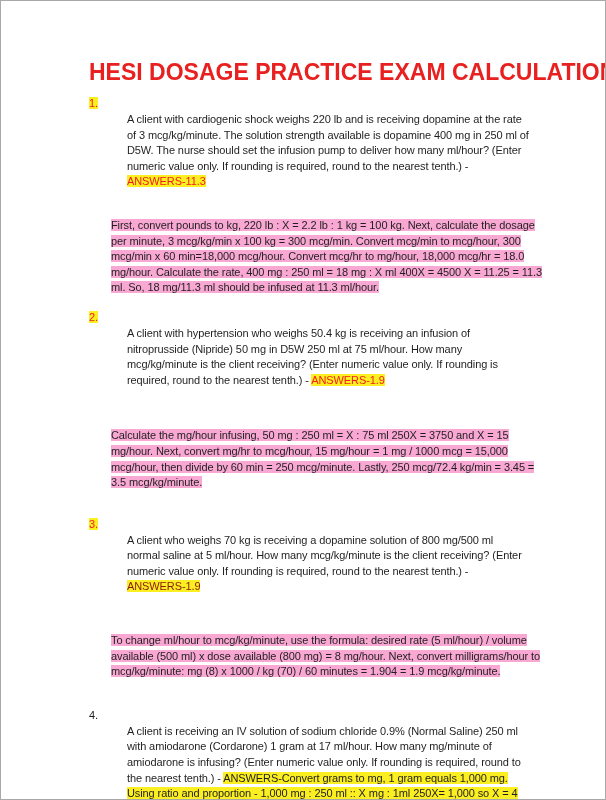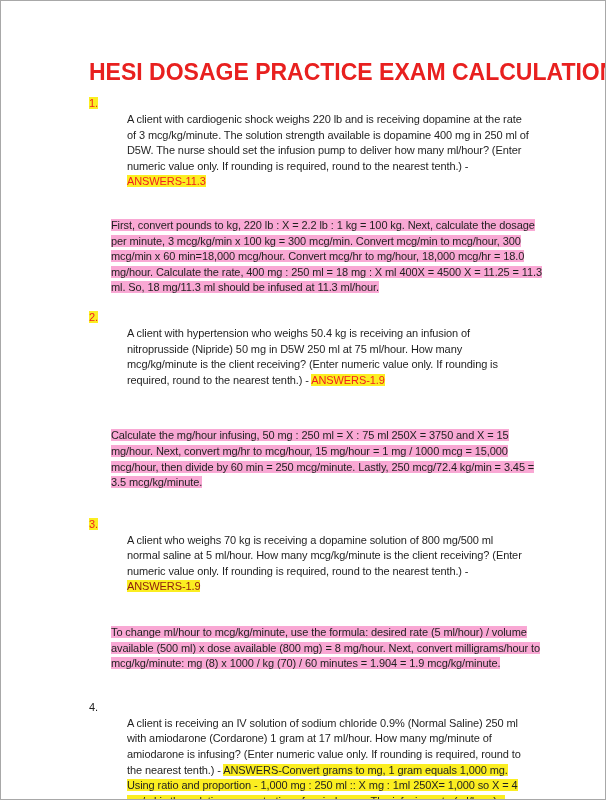--- a/index.html
+++ b/index.html
@@ -46,21 +46,21 @@
   .q-row { display: flex; align-items: flex-start; }
   .q-num { flex: 0 0 22px; }
   .q-text { flex: 1; margin: 16px; }
   .hl { background: #fbee21; }
   .red { color: #f01e1e; }
   .darkred { color: #8b1a0e; }
   .expl {
     margin: 12px 0 0 22px;
   }
   .expl.gap-lg { margin-top: 24px; }
-  .expl.gap-md { margin-top: 14px; }
+  .expl.gap-md { margin-top: 22px; }
   .expl span { background: #f9a8d4; }
 </style>
 </head>
 <body>
 
 <div class="page">
   <div class="content">
 
     <div class="doc-title">
       <div>HESI DOSAGE PRACTICE EXAM CALCULATIONS</div>

